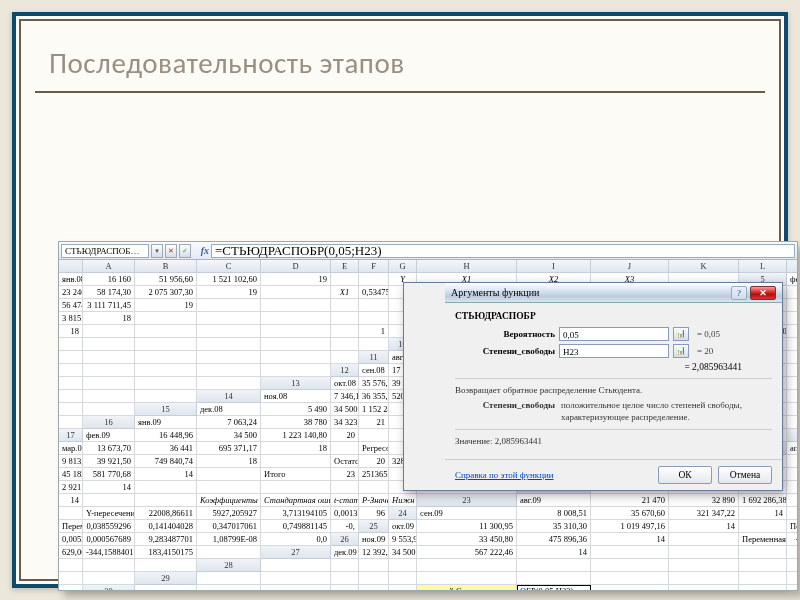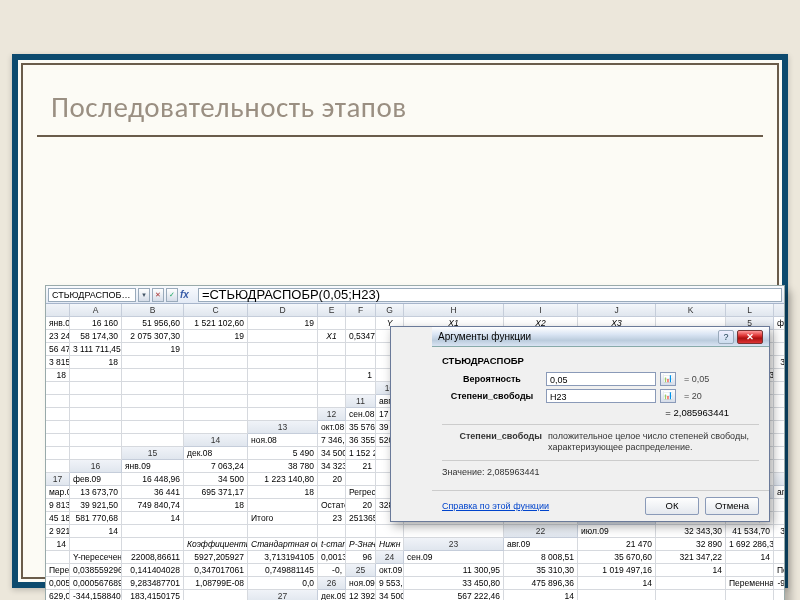--- a/index.html
+++ b/index.html
@@ -1,33 +1,33 @@
 <!DOCTYPE html>
 <html><head>
 <meta charset="utf-8">
 <style>
   * { box-sizing: border-box; margin: 0; padding: 0; }
   body { font-family: Calibri, Arial, sans-serif; background: #ece7db; width: 800px; height: 600px; overflow: hidden; position: relative; }
   
-  .slide-frame { position: absolute; top: 12px; left: 12px; right: 12px; bottom: 12px; background: #fcfbf5; border: 6px solid #0c4a6e; box-shadow: 0 2px 6px rgba(0,0,0,0.2); margin-top: 42px; }
+  .slide-frame { position: absolute; top: 12px; left: 12px; right: 12px; bottom: 12px; background: #fcfbf5; border: 4px solid #0c4a6e; box-shadow: 0 2px 6px rgba(0,0,0,0.2); }
   .inner-frame { position: absolute; top: 3px; left: 3px; right: 3px; bottom: 3px; border: 2px solid #6a5c4b; }
   .title-rule { border-top: 2px solid #6a5c4b; margin: 0 14px; }
   
   .slide-title { font-size: 29px; color: #9a8f82; padding: 24px 28px 10px; font-weight: 400; letter-spacing: 0.5px; }
   .bullet { font-size: 22px; color: #3a352a; padding: 20px 28px 6px 40px; line-height: 1.3; position: relative; }
   .bullet::before { content: "▫"; position: absolute; left: 20px; top: 20px; color: #8a7a5a; font-size: 18px; }
   
-  .excel-shot { position: absolute; left: 22px; top: 220px; width: 740px; height: 350px; background: #fff; border: 1px solid #9aa; font-family: Liberation Sans, sans-serif; font-size: 9px; color: #000; overflow: hidden; }
+  .excel-shot { position: absolute; left: 37px; top: 220px; width: 740px; height: 350px; background: #fff; border: 1px solid #9aa; font-family: Liberation Serif, serif; font-size: 9px; color: #000; overflow: hidden; }
   .shadow { box-shadow: 6px 6px 8px rgba(0,0,0,0.25); }
   
   
   .fx-row { display: flex; height: 18px; background: linear-gradient(#f8fafe,#e3eaf5); border-bottom: 1px solid #a7b5cb; align-items: center; gap: 2px; padding: 0 2px; }
   .name-box { width: 88px; height: 14px; background: #fff; border: 1px solid #9ab; font-size: 9px; padding: 0 3px; display:flex; align-items:center;}
   .dd { width: 12px; height: 14px; background: linear-gradient(#fefefe,#d6dde9); border: 1px solid #9ab; display:flex;align-items:center;justify-content:center;color:#456;font-size:7px;}
-  .fx-label { width: 16px; text-align: left; font-style: italic; font-weight: bold; color: #3a5ea8; font-size: 10px;}
+  .fx-label { width: 16px; text-align: right; font-style: italic; font-weight: bold; color: #3a5ea8; font-size: 10px;}
   .fx-input { flex: 1; height: 14px; background: #fff; border: 1px solid #9ab; padding: 0 3px; display:flex;align-items:center; font-size:13px;}
   
   
   .grid { display: grid; grid-template-columns: 24px 52px 62px 64px 70px 28px 30px 28px 100px 74px 78px 70px 48px 60px; }
   .hd, .rn { background: linear-gradient(#f4f7fb,#e0e6ee); border-right: 1px solid #c5cdda; border-bottom: 1px solid #c5cdda; text-align: center; font-size: 8.5px; color: #333; height: 13px; line-height: 13px; }
   .rn { background: linear-gradient(#f0f3f8,#e0e6ee); }
   .cell { border-right: 1px solid #d6d9de; border-bottom: 1px solid #d6d9de; height: 13px; line-height: 13px; padding: 0 3px; font-size: 8.5px; text-align: right; overflow: hidden; white-space: nowrap; }
   .cell.l { text-align: left; }
   .cell.c { text-align: center; }
   .highlight { background: #fff8a7; }
@@ -36,21 +36,21 @@
   
   
   .dlg { position: absolute; left: 344px; top: 40px; width: 380px; background: #f0f0f0; border: 1px solid #6a7a99; box-shadow: 3px 4px 10px rgba(0,0,0,0.35); font-size: 9.5px; padding-left: 41px; }
   .dlg-title { background: linear-gradient(#fff,#d9e4f3 40%,#bcd 70%,#d9e4f3); height: 20px; display: flex; align-items: center; padding: 0 6px; color: #000; border-bottom: 1px solid #8aa; font-size:10px;}
   .dlg-title .sp { flex:1; }
   .dlg-help { color:#245; width:16px;height:14px;background:linear-gradient(#eef,#cde);border:1px solid #9ab;border-radius:2px;text-align:center;line-height:12px;font-size:9px;margin-left:3px;}
   .dlg-close { width:26px;height:14px;margin-left:3px;background:linear-gradient(#f99,#d33 40%,#a11 60%,#d33);border:1px solid #733;border-radius:2px;color:#fff;text-align:center;line-height:12px;font-size:9px;font-weight:bold;}
   .dlg-body { padding: 8px 10px; }
   .func-name { font-weight: bold; margin-bottom: 6px; }
   .arg-row { display: flex; align-items: center; margin: 3px 0; gap: 4px; }
-  .arg-lbl { width: 100px; text-align: center; font-weight: bold; font-size:9px;}
+  .arg-lbl { width: 100px; text-align: right; font-weight: bold; font-size:9px;}
   .arg-in { flex: 0 0 110px; height: 14px; background: #fff; border: 1px solid #8a9ab8; padding: 0 3px; font-size: 9px; line-height:14px;}
   .arg-btn { width: 16px; height: 14px; background: linear-gradient(#fefefe,#d6dde9); border: 1px solid #8a9ab8; text-align:center;font-size:8px;line-height:12px;color:#555;}
   .arg-res { font-size: 9px; color: #444; padding-left: 4px; }
   .dlg-sep { border-top: 1px solid #ccc; margin: 6px 0; }
   .desc { font-size: 9px; color: #333; margin: 4px 0; line-height: 1.25; }
   .desc .b { font-weight: bold; }
   .dlg-foot { display: flex; align-items: center; padding: 6px 10px; border-top: 1px solid #ccc; }
   .link { color: #0044cc; text-decoration: underline; font-size: 9px; }
   .dlg-foot .sp { flex:1; }
   .btn { width: 54px; height: 18px; background: linear-gradient(#fefefe,#e4e8ee); border: 1px solid #8a9ab8; border-radius: 2px; font-size: 9.5px; margin-left: 6px; text-align:center;line-height:16px;}
@@ -456,20 +456,21 @@
             <div class="arg-res">= 0,05</div>
           </div>
           <div class="arg-row">
             <div class="arg-lbl">Степени_свободы</div>
             <div class="arg-in">H23</div>
             <div class="arg-btn">📊</div>
             <div class="arg-res">= 20</div>
           </div>
           <div style="text-align:right;padding-right:30px;margin:4px 0;">= 2,085963441</div>
           <div class="dlg-sep"></div>
+          <div class="desc">Возвращает обратное распределение Стьюдента.</div>
           <div class="desc" style="display:flex;gap:6px;">
             <span class="b" style="width:100px;text-align:right;">Степени_свободы</span>
             <span style="flex:1">положительное целое число степеней свободы, характеризующее распределение.</span>
           </div>
           <div class="dlg-sep"></div>
           <div class="desc">
             <span>Значение:</span>
             <span>2,085963441</span>
           </div>
         </div>

